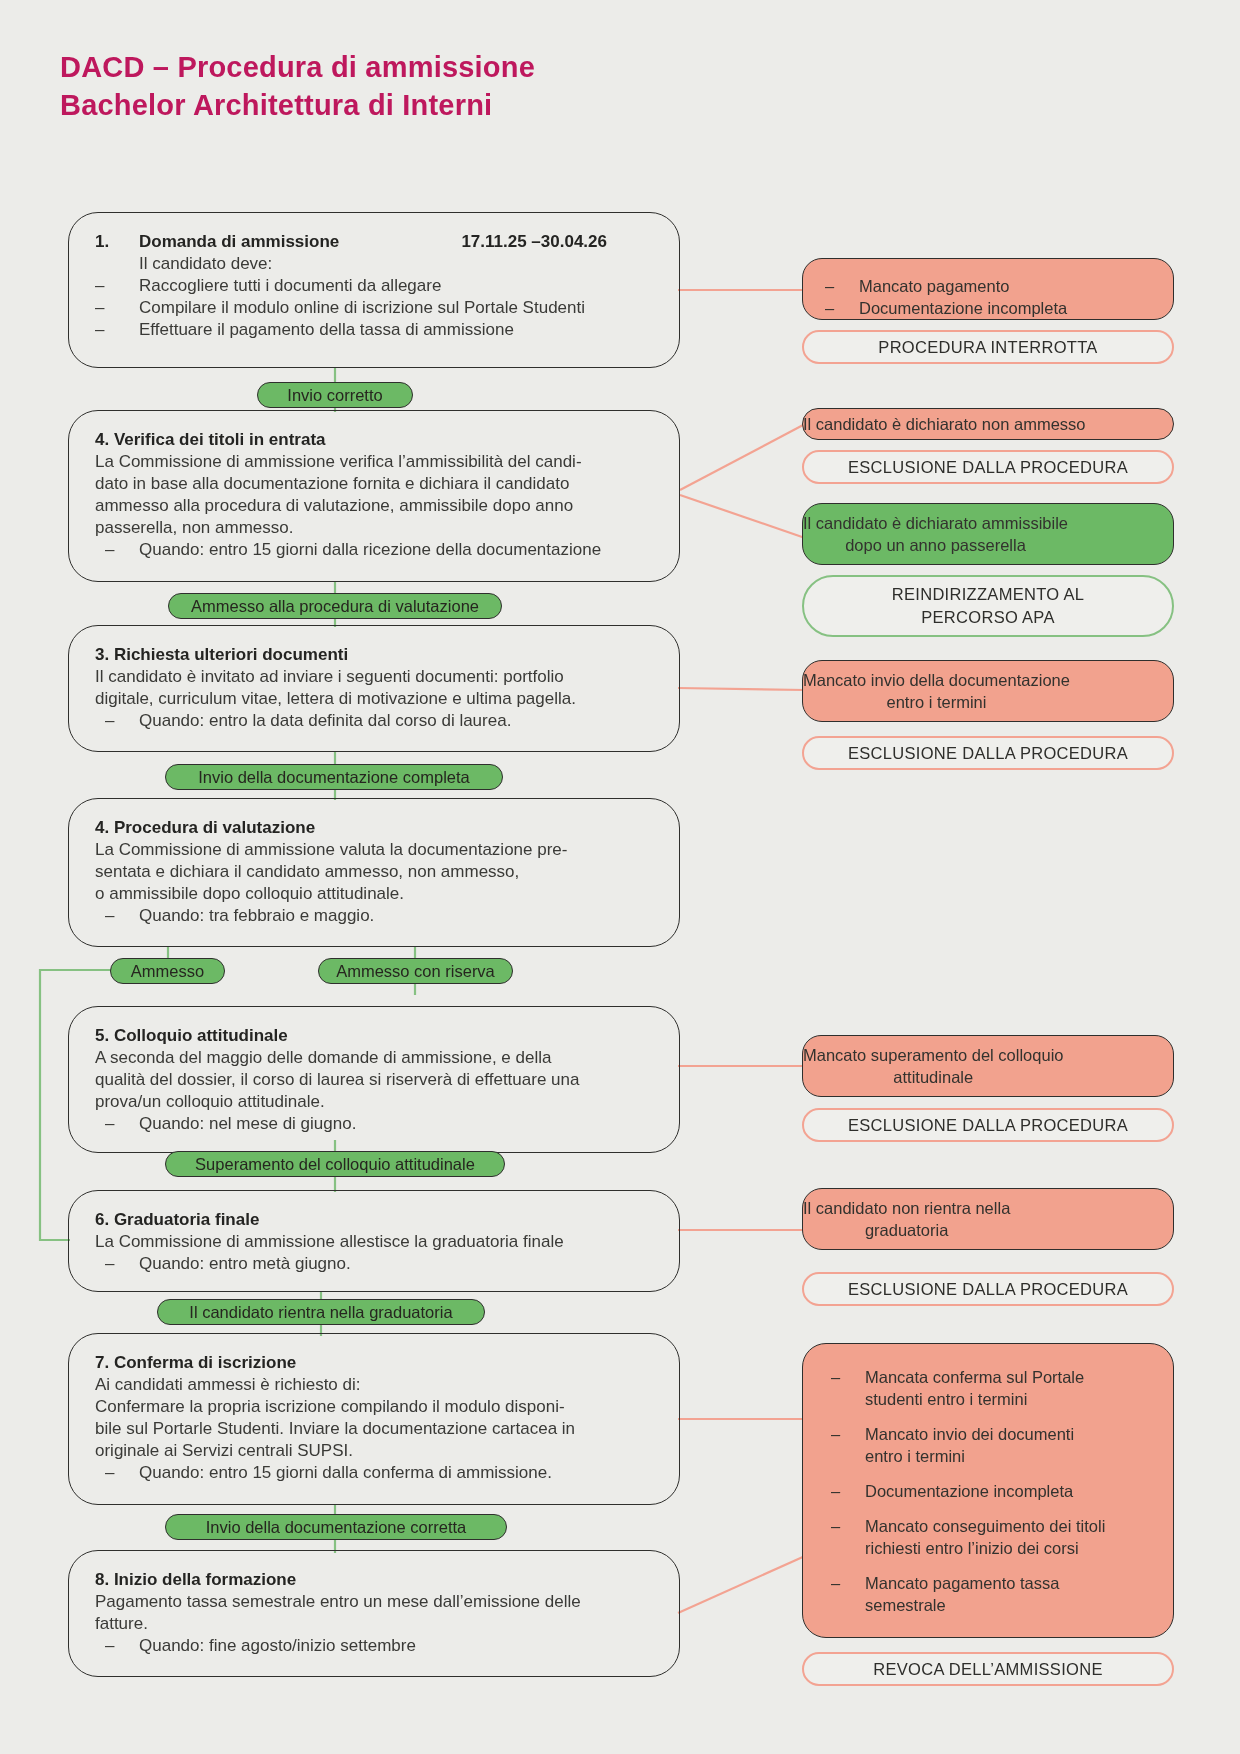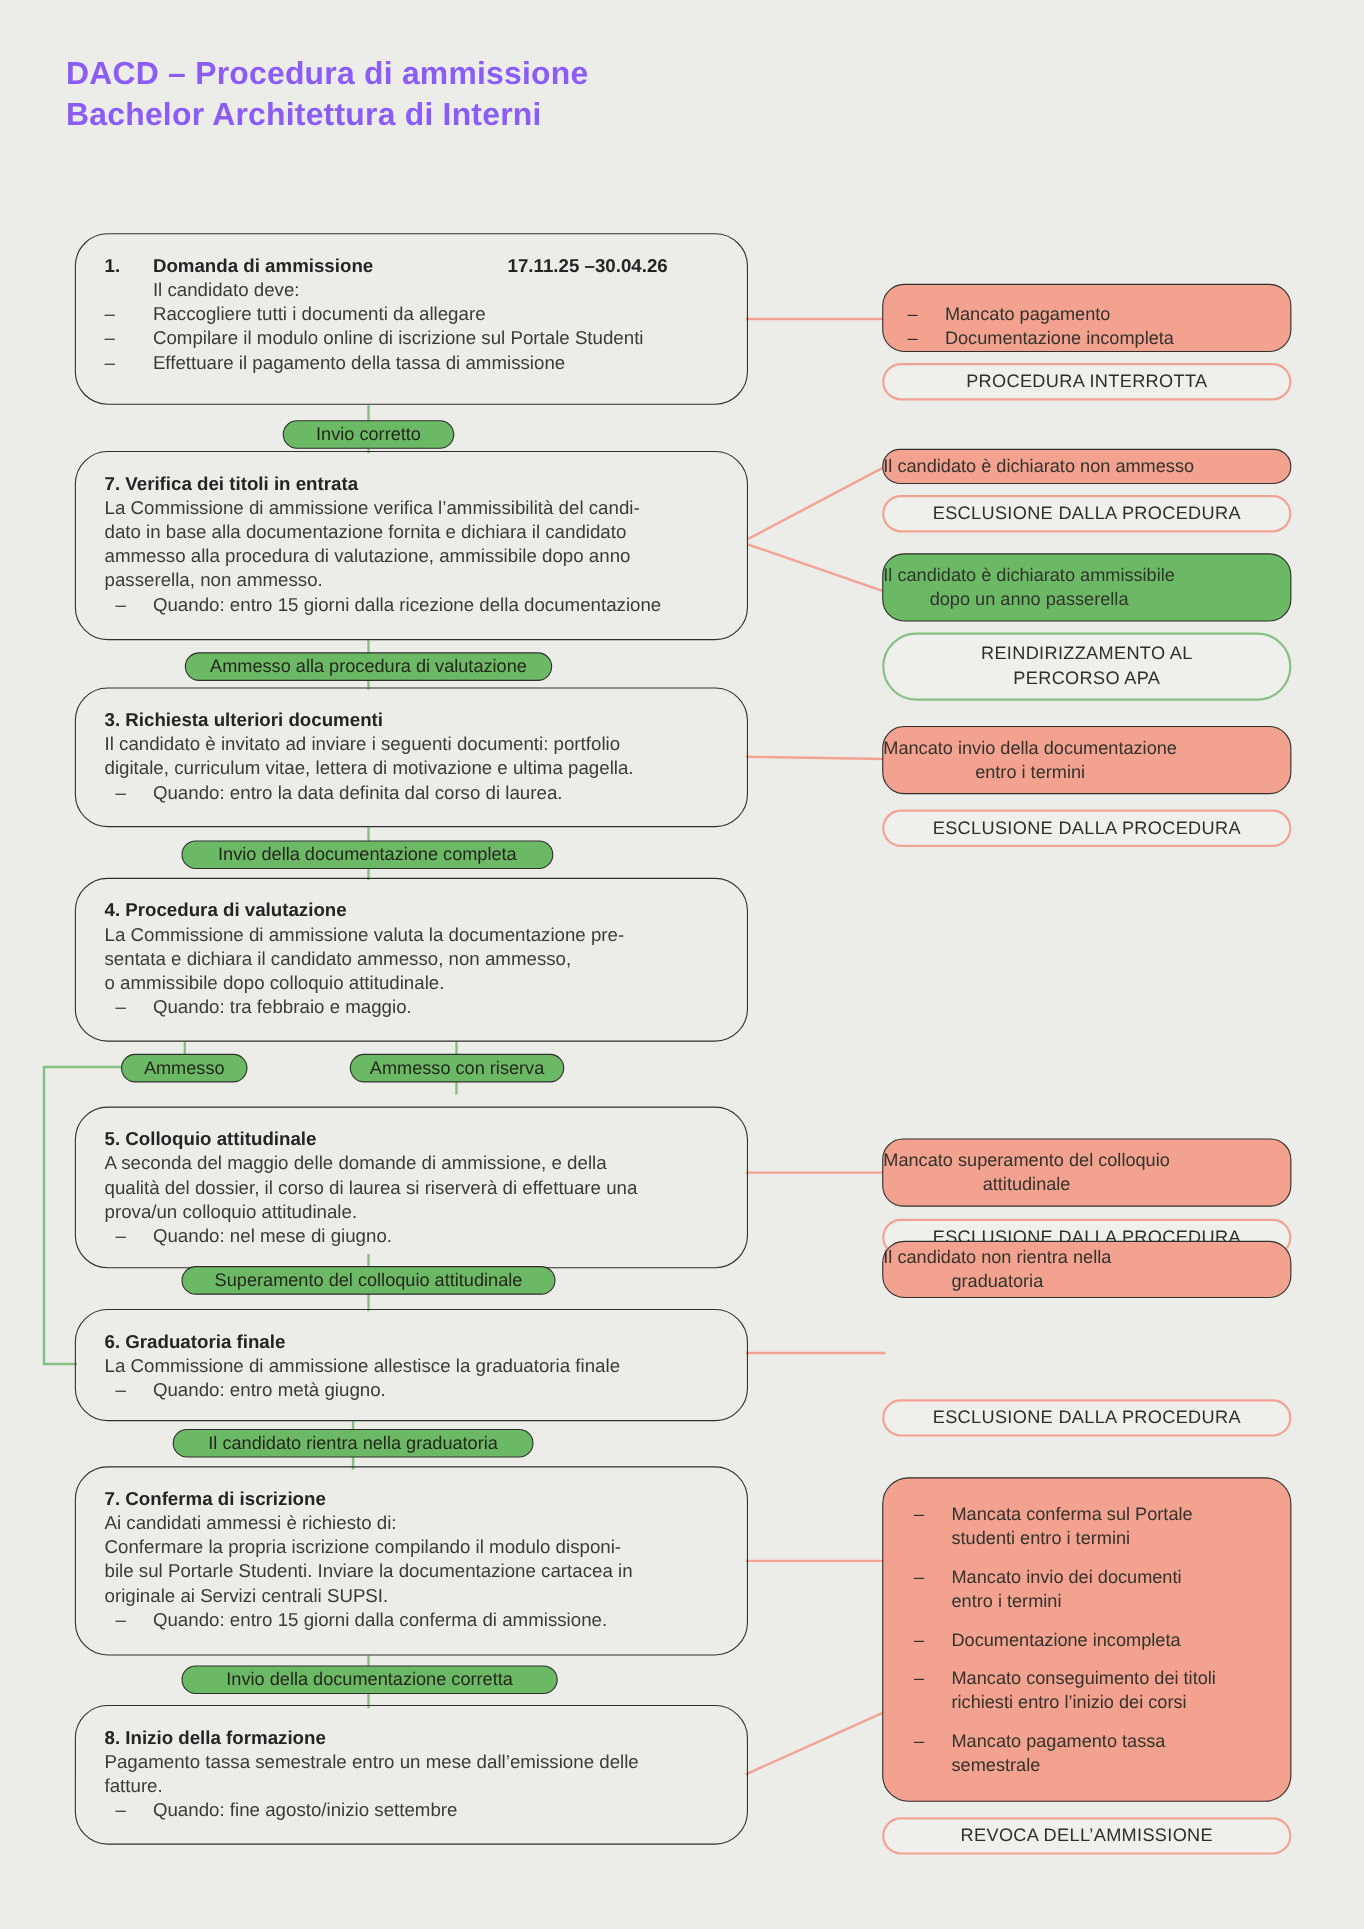--- a/index.html
+++ b/index.html
@@ -3,21 +3,21 @@
 <meta charset="utf-8">
 <style>
   html,body{margin:0;padding:0;}
   body{font-family:"Liberation Sans",sans-serif;background:#ecece9;}
   .canvas{position:relative;width:1240px;height:1754px;background:#ecece9;overflow:hidden;}
   .connectors{position:absolute;left:0;top:0;pointer-events:none;}
   .gline{stroke:#86c182;stroke-width:2.2;fill:none;}
   .sline{stroke:#f3a392;stroke-width:2.2;fill:none;}
 
   .page-title{position:absolute;left:60px;top:48px;margin:0;font-size:29px;line-height:38px;
-    font-weight:bold;color:#8b5cf6;letter-spacing:.2px;}
+    font-weight:bold;color:#be185d;letter-spacing:.2px;}
 
   .step{position:absolute;left:68px;width:612px;box-sizing:border-box;
     border:1.6px solid #2f2f2d;border-radius:30px;padding:18px 26px 0 26px;
     font-size:17px;line-height:22px;color:#3a3a37;background:transparent;}
   .step-title{font-weight:bold;color:#242422;}
   .pre{white-space:pre-line;}
   .row1{display:flex;}
   .row1 .num{width:44px;font-weight:bold;color:#242422;}
   .row1 .t{font-weight:bold;color:#242422;}
   .row1 .date{font-weight:bold;color:#242422;margin-left:auto;margin-right:46px;}
@@ -99,21 +99,21 @@
       <span class="bd">–</span>
       <span>Effettuare il pagamento della tassa di ammissione</span>
     </div>
   </div>
 
   <div class="badge" style="left:257px;top:382px;width:156px;align-items:center;">
     <span>Invio corretto</span>
   </div>
 
   <div class="step" style="top:410px;height:172px;">
-    <div class="step-title">7. Verifica dei titoli in entrata</div>
+    <div class="step-title">4. Verifica dei titoli in entrata</div>
     <div class="pre">La Commissione di ammissione verifica l’ammissibilità del candi-
 dato in base alla documentazione fornita e dichiara il candidato
 ammesso alla procedura di valutazione, ammissibile dopo anno
 passerella, non ammesso.</div>
     <div class="quando">
       <span class="qd">–</span>
       <span>Quando: entro 15 giorni dalla ricezione della documentazione</span>
     </div>
   </div>
 
@@ -246,21 +246,21 @@
   </div>
 
   <div class="out salmon center" style="top:1035px;height:62px;border-radius:19px;">
     <span class="pre">Mancato superamento del colloquio
 attitudinale</span>
   </div>
   <div class="pill" style="top:1108px;height:34px;">
     <span>ESCLUSIONE DALLA PROCEDURA</span>
   </div>
 
-  <div class="out salmon center" style="top:1128px;height:52px;">
+  <div class="out salmon center" style="top:1188px;height:62px;">
     <span class="pre">Il candidato non rientra nella
 graduatoria</span>
   </div>
   <div class="pill" style="top:1272px;height:34px;">
     <span>ESCLUSIONE DALLA PROCEDURA</span>
   </div>
 
   <div class="out salmon olist7" style="top:1343px;height:295px;border-radius:24px;">
     <div class="orow">
       <span class="od">–</span>

